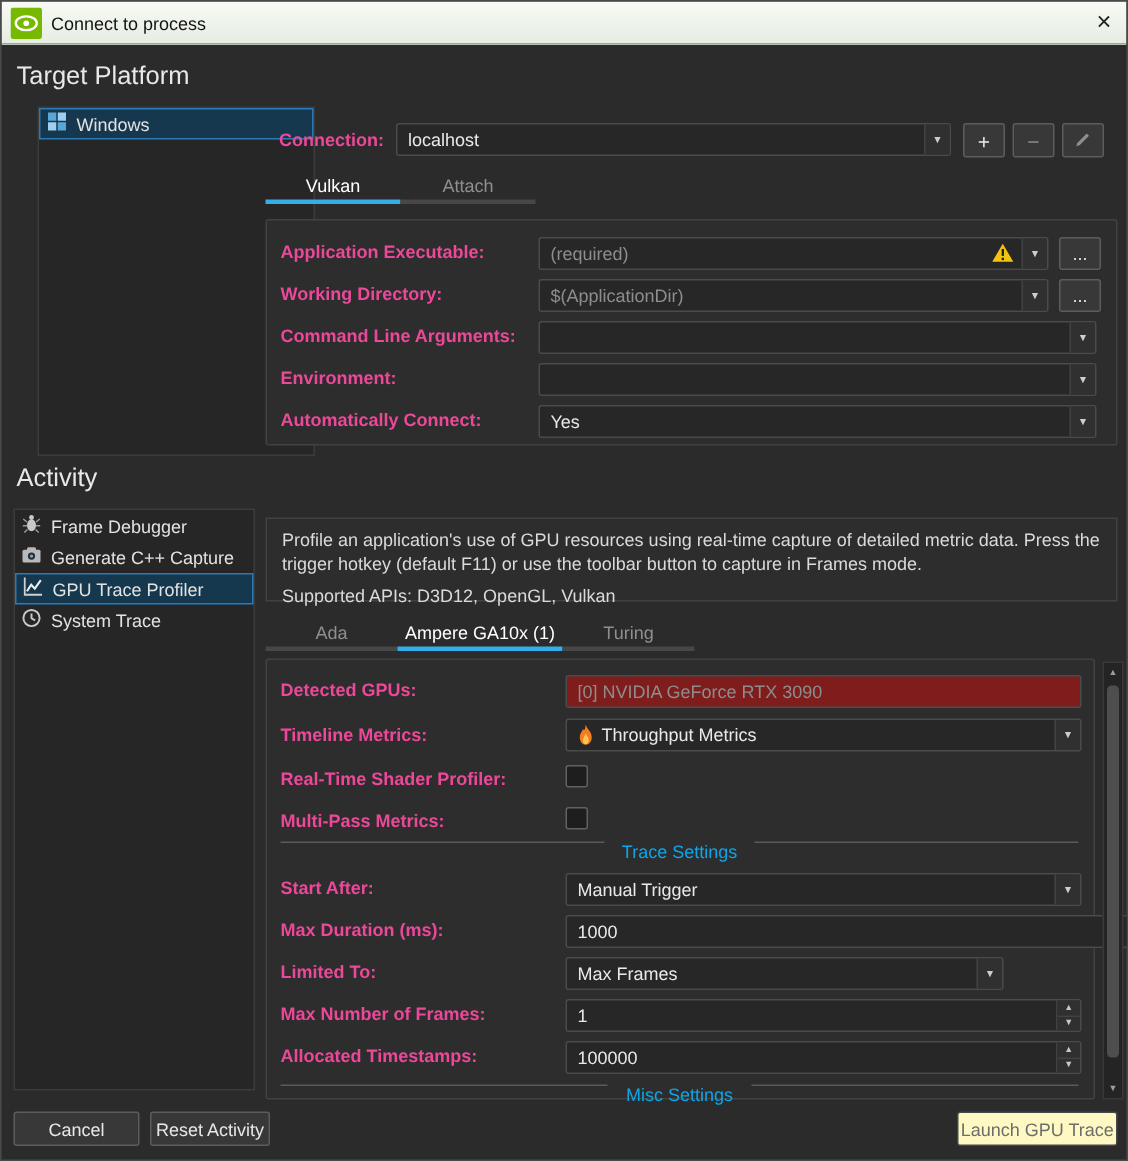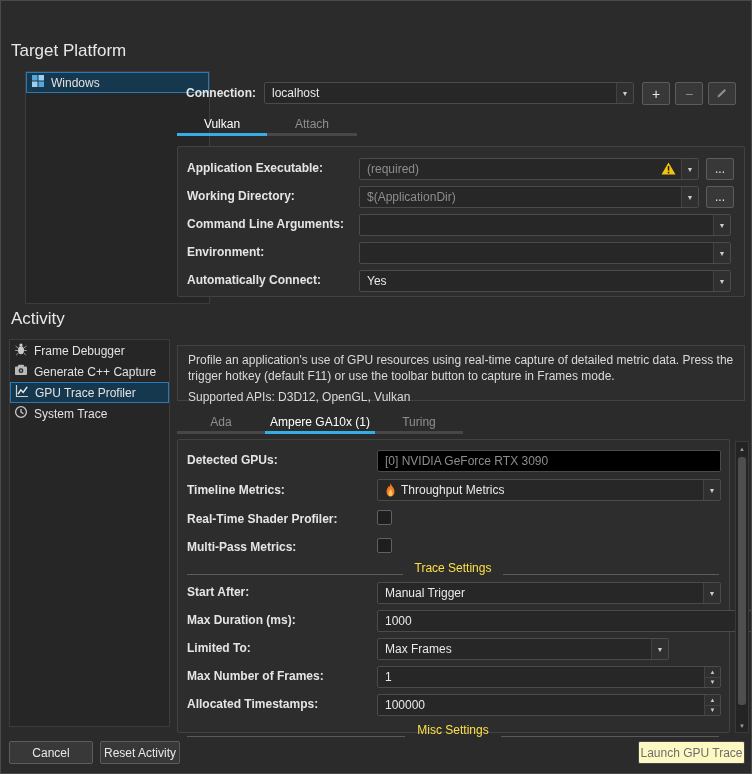--- a/index.html
+++ b/index.html
@@ -14,25 +14,25 @@
   .logo { position:absolute; left:6px; top:4px; }
   .close-btn { position:absolute; right:10px; top:4px; font-size:17px; color:#222; line-height:20px; cursor:default; }
 
   .section-h { position:absolute; font-size:17px; color:#e8e8e8; }
 
   .panel { position:absolute; background:#262626; border:1px solid #3c3c3c; }
   .list-item { display:flex; align-items:center; gap:6px; height:21px; padding-left:4px;
     font-size:12px; color:#e2e2e2; white-space:nowrap; }
   .list-item.selected { background:#16384f; border:1px solid #2b79b5; }
 
-  .flabel { position:absolute; font-weight:bold; font-size:12px; color:#e5e5e5; white-space:nowrap; }
+  .flabel { position:absolute; font-weight:bold; font-size:12px; color:#ec4899; white-space:nowrap; }
 
   .combo, .spin, .inputbox { position:absolute; height:22px; background:#272727;
     border:1px solid #4b4b4b; border-radius:2px; font-size:12px; color:#e9e9e9; }
-  .inputbox { background:#000000; }
+  .inputbox { background:#7f1d1d; }
   .combo-text { position:absolute; left:7px; top:50%; transform:translateY(-50%); white-space:nowrap; display:flex; align-items:center; gap:5px;}
   .combo-text.ph { color:#8d8d8d; }
   .combo-arrow { position:absolute; right:0; top:0; bottom:0; width:17px; display:flex;
     align-items:center; justify-content:center; font-size:7px; color:#cdcdcd;
     border-left:1px solid #424242; background:#303030; }
   .warn-pos { position:absolute; right:22px; top:3px; }
 
   .spin-btns { position:absolute; right:0; top:0; bottom:0; width:16px; display:flex;
     flex-direction:column; border-left:1px solid #424242; }
   .sb { flex:1; display:flex; align-items:center; justify-content:center; font-size:6px;
@@ -48,36 +48,47 @@
   .tab { position:absolute; height:21px; display:flex; align-items:center; justify-content:center;
     font-size:12px; color:#8f8f8f; border-bottom:3px solid #474747; }
   .tab.active { color:#ffffff; border-bottom-color:#35aee8; }
 
   .groupbox { position:absolute; background:#2d2d2d; border:1px solid #424242; border-radius:2px; }
 
   .desc { position:absolute; background:#2d2d2d; border:1px solid #424242; padding:7px 10px;
     font-size:12px; color:#dadada; line-height:1.32; }
   .desc .apis { margin-top:5px; }
 
-  .sep { position:absolute; display:flex; align-items:flex-end; gap:12px; font-size:12px; color:#fde047; }
+  .sep { position:absolute; display:flex; align-items:flex-start; gap:12px; font-size:12px; color:#0ea5e9; }
   .sep .line { flex:1; height:1px; background:#5a5a5a; }
 
   .checkbox { position:absolute; width:15px; height:15px; background:#1e1e1e;
     border:1px solid #616161; border-radius:2px; }
 
   .scrollbar { position:absolute; background:#242424; border:1px solid #3a3a3a; }
   .scroll-arrow { position:absolute; left:0; right:0; height:13px; display:flex;
     align-items:center; justify-content:center; font-size:6px; color:#9d9d9d; }
   .scroll-thumb { position:absolute; left:2px; right:2px; background:#4e4e4e; border-radius:3px; }
 </style>
 </head>
 <body>
 
 <div id="win">
 
+  <div class="titlebar">
+    <span class="logo">
+      <svg width="21" height="21">
+          <rect width="21" height="21" rx="2" fill="#76b900"></rect>
+          <ellipse cx="10.5" cy="10.5" rx="7" ry="4.6" fill="none" stroke="#ffffff" stroke-width="1.6"></ellipse>
+          <circle cx="10.5" cy="10.5" r="1.9" fill="#ffffff"></circle>
+        </svg>
+    </span>
+    <span class="title-text">Connect to process</span>
+    <span class="close-btn">×</span>
+  </div>
 
   <div class="section-h" style="left:10px; top:40px;">Target Platform</div>
 
   <div class="panel" style="left:24px; top:70px; width:185px; height:233px;">
     <div class="list-item selected">
       <span>
         <svg width="14" height="14">
             <rect x="1" y="1" width="5.5" height="5.5" fill="#58a6d8"></rect>
             <rect x="7.5" y="1" width="5.5" height="5.5" fill="#9ed0ee"></rect>
             <rect x="1" y="7.5" width="5.5" height="5.5" fill="#9ed0ee"></rect>

